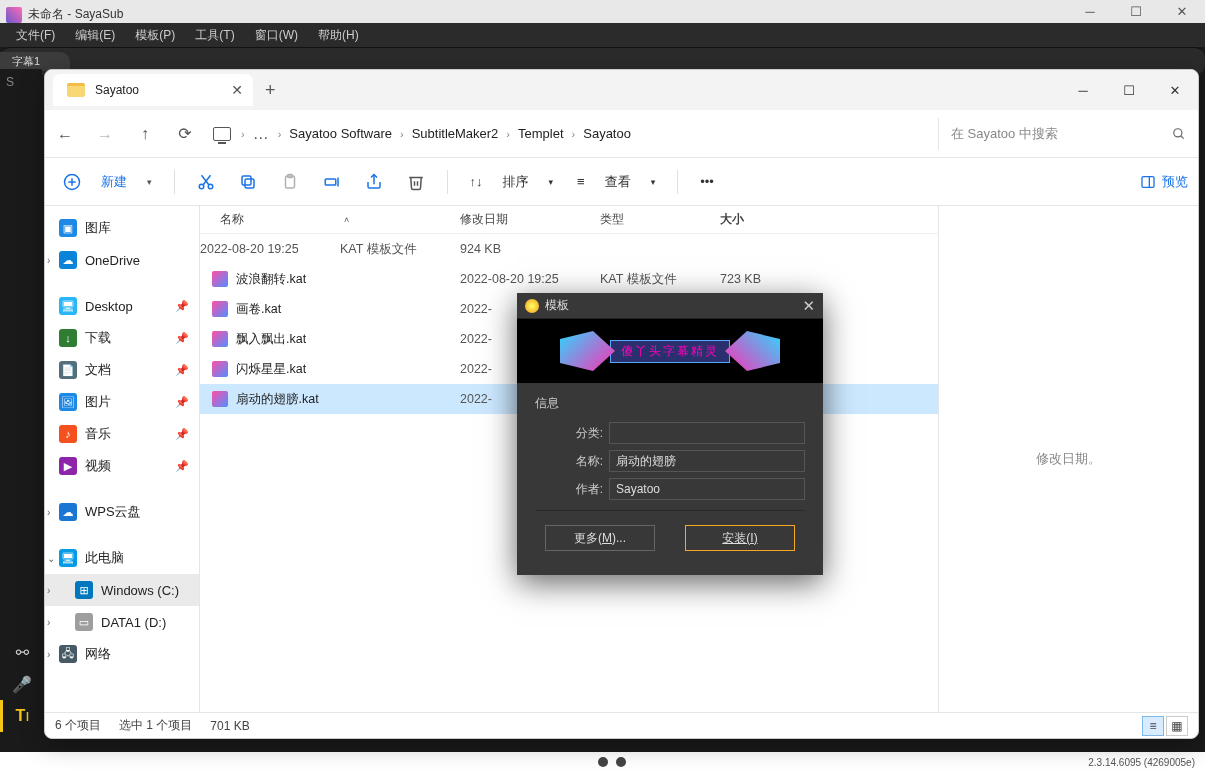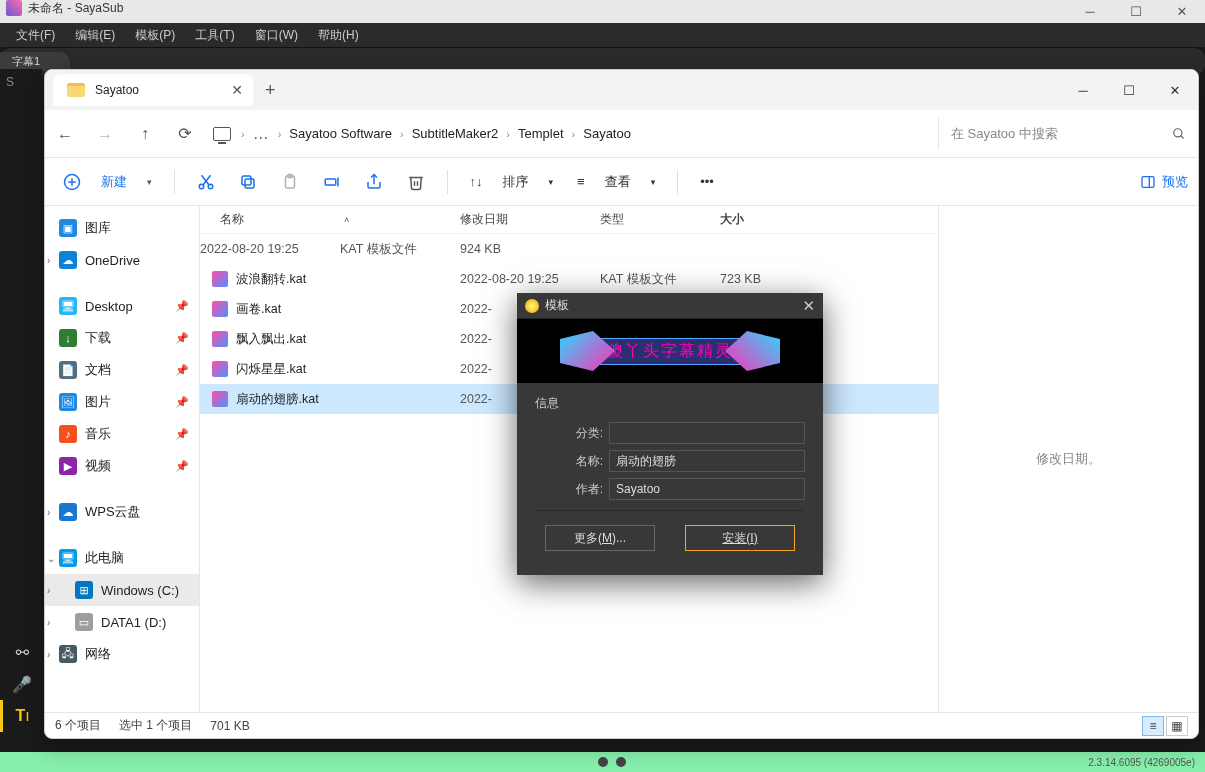--- a/index.html
+++ b/index.html
@@ -1,32 +1,32 @@
 <!DOCTYPE html>
 <html><head>
 <meta charset="utf-8">
 <style>
 * { margin: 0; padding: 0; box-sizing: border-box; font-family: "Segoe UI", "Microsoft YaHei", sans-serif; }
 body { width: 1205px; height: 772px; background: #1a1a1a; overflow: hidden; position: relative; }
 
 
-.saya-titlebar { height: 23px; background: #e8e8e8; display: flex; align-items: flex-start; padding-left: 6px; color: #333; font-size: 12px; }
+.saya-titlebar { height: 23px; background: #e8e8e8; display: flex; align-items: flex-end; padding-left: 6px; color: #333; font-size: 12px; }
 .saya-titlebar .icon { width: 16px; height: 16px; margin-right: 6px; background: linear-gradient(45deg,#6a5acd,#ff69b4); border-radius: 2px; }
 .saya-syswin { margin-left: auto; display: flex; }
 .saya-syswin div { width: 46px; height: 23px; display: flex; align-items: center; justify-content: center; font-size: 13px; color: #555; }
 .saya-menubar { height: 24px; background: #2b2b2b; display: flex; align-items: center; padding-left: 6px; }
 .saya-menubar span { color: #ccc; font-size: 12px; padding: 0 10px; }
 .saya-tabrow { height: 28px; background: #2b2b2b; border-top: 1px solid #111; display: flex; align-items: center; border-radius: 10px; }
 .saya-tab { background: #3c3c3c; color: #ddd; font-size: 11px; padding: 2px 30px 2px 12px; border-top-right-radius: 10px; }
 .saya-leftgutter { position: absolute; left: 0; top: 69px; width: 42px; bottom: 0; background: #1a1a1a; }
 .saya-leftgutter .lbl { color: #888; font-size: 12px; padding: 6px; }
 .saya-bottom-icons { position: absolute; left: 0; bottom: 40px; width: 42px; }
 .saya-bottom-icons div { width: 42px; height: 32px; display: flex; align-items: center; justify-content: center; color: #ccc; font-size: 16px; border-left: 3px solid transparent; }
 .saya-bottom-icons div.active { border-left-color: #f5c518; color: #f5c518; }
-.saya-statusbar { position: absolute; bottom: 0; left: 0; right: 0; height: 20px; background: #86efac; display: flex; align-items: center; justify-content: flex-end; color: #555; font-size: 10px; padding-right: 10px; }
+.saya-statusbar { position: absolute; bottom: 0; left: 0; right: 0; height: 20px; background: #ffffff; display: flex; align-items: center; justify-content: flex-end; color: #555; font-size: 10px; padding-right: 10px; }
 .saya-statusbar::before { content:""; position:absolute; left:50%; transform:translateX(-50%); width:10px; height:10px; border-radius:50%; background:#444; box-shadow: 18px 0 0 #444; }
 
 
 .explorer { position: absolute; left: 44px; top: 69px; width: 1155px; height: 670px; background: #fff; border: 1px solid #ccc; border-radius: 8px; display: flex; flex-direction: column; box-shadow: 0 6px 24px rgba(0,0,0,.3); }
 .exp-tabs { height: 40px; display: flex; align-items: center; background:#f3f3f3; border-top-left-radius:8px; border-top-right-radius:8px; }
 .exp-tab { height: 32px; margin-left: 8px; padding: 0 40px 0 14px; background: #fff; border-radius: 7px 7px 0 0; display: flex; align-items: center; font-size: 12px; color: #222; position: relative; min-width:200px; }
 .exp-tab .folder-ic { width: 18px; height: 14px; background: #f8d775; border-radius: 2px; margin-right: 10px; border-top:3px solid #f3bd46; }
 .exp-tab .close { position: absolute; right: 10px; font-size: 14px; color: #555; }
 .exp-newtab { margin-left: 12px; font-size: 18px; color: #555; }
 .exp-syswin { margin-left: auto; display: flex; }
@@ -84,21 +84,21 @@
 .exp-status .view-toggle div{ width:22px;height:20px;border:1px solid #ccc;display:flex;align-items:center;justify-content:center;}
 .exp-status .view-toggle div.active{background:#d8ecff;border-color:#7fb8ef;}
 
 
 .dlg { position: absolute; left: 517px; top: 293px; width: 306px; background: #383838; color: #ddd; font-size: 12px; box-shadow: 0 8px 30px rgba(0,0,0,.6); }
 .dlg-title { height: 26px; display: flex; align-items: center; padding: 0 8px; border-bottom:1px solid #222;}
 .dlg-title .ic{ width:14px;height:14px;margin-right:6px;background:radial-gradient(circle,#ff6,#f39c12);border-radius:50%;}
 .dlg-title .x { margin-left: auto; font-size: 15px; color:#ccc;}
 .dlg-preview { height: 64px; background: #000; display:flex; align-items:center; justify-content:center;}
 .wings{ position:relative; width:160px; height:40px; display:flex; align-items:center; justify-content:center;}
-.wings .banner{ background:#2a2f6e; color:#f0b; font-size:16px; padding:2px 10px; border:1px solid #5af; letter-spacing:2px;}
+.wings .banner{ background:#2a2f6e; color:#f0b; font-size:12px; padding:2px 10px; border:1px solid #5af; letter-spacing:2px;}
 .wings::before,.wings::after{content:"";position:absolute;top:0;width:55px;height:40px;background:linear-gradient(45deg,#ff2fb3,#2fd5ff);clip-path:polygon(0 50%,40% 0,100% 20%,100% 80%,40% 100%);}
 .wings::before{left:-30px; transform:scaleX(-1);}
 .wings::after{right:-30px;}
 .dlg-body{ padding:12px 18px 8px; }
 .dlg-body .section{ margin-bottom:10px; color:#ccc;}
 .dlg-row{ display:flex; align-items:center; margin:6px 0; padding-left:30px;}
 .dlg-row label{ width:38px; text-align:right; color:#ccc;}
 .dlg-row .field{ flex:1; margin-left:6px; height:22px; border:1px solid #555; background:#383838; padding:0 6px; display:flex; align-items:center; color:#ddd; font-size:12px;}
 .dlg-btns{ display:flex; justify-content:center; gap:30px; padding:14px 0 16px; border-top:1px solid #2a2a2a; margin-top:10px;}
 .dlg-btns button{ width:110px; height:26px; background:#383838; border:1px solid #666; color:#ddd; font-size:12px; cursor:pointer;}

